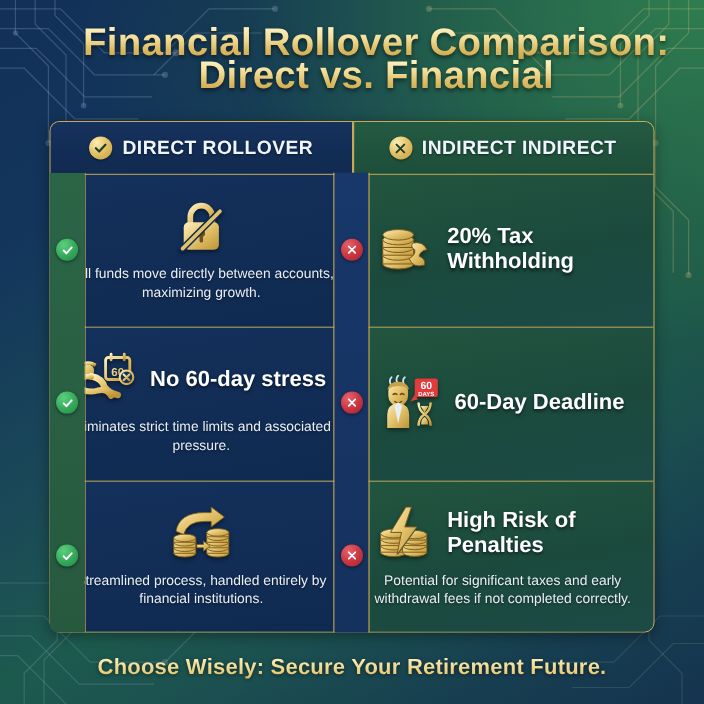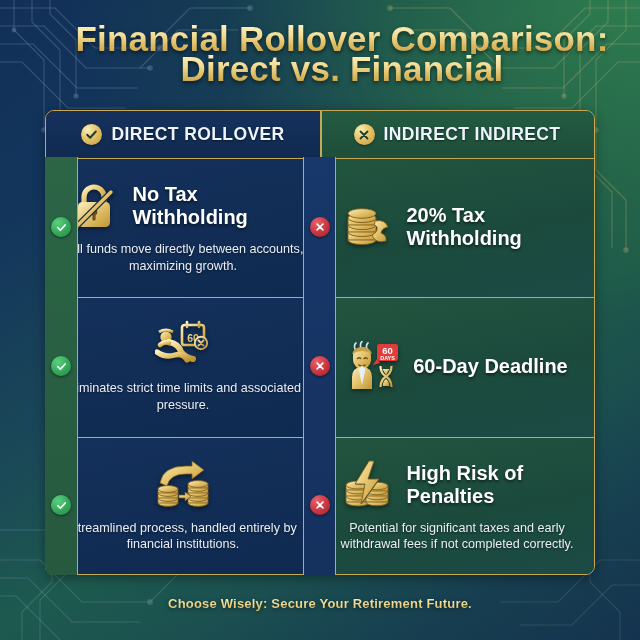--- a/index.html
+++ b/index.html
@@ -104,21 +104,21 @@
     width:20px; height:20px; border-radius:50%;
     display:flex; align-items:center; justify-content:center;
     box-shadow:0 1px 3px rgba(0,0,0,0.5);
   }
   .strip-mark.ok  { background:radial-gradient(circle at 34% 28%,#5ad07e 0%,#34a85a 55%,#228a44 100%); }
   .strip-mark.bad { background:radial-gradient(circle at 34% 28%,#e8606a 0%,#c8353f 55%,#a3222c 100%); }
 
   
   .footer {
     position:absolute; left:0; right:0; top:596px; text-align:center; z-index:5;
-    font-size:13px; font-weight:bold; letter-spacing:0.2px;
+    font-size:20px; font-weight:bold; letter-spacing:0.2px;
     background:linear-gradient(180deg,#fdf3c4 0%,#f0d98f 50%,#d9b458 100%);
     -webkit-background-clip:text; background-clip:text;
     color:transparent; -webkit-text-fill-color:transparent;
     filter:drop-shadow(0 1px 2px rgba(0,0,0,0.5));
   }
 </style>
 </head>
 <body>
 
 <div id="bg"></div>
@@ -232,21 +232,20 @@
               </linearGradient>
                 </defs>
               <path d="M13 21 V15 a10 10 0 0 1 20 0 v6" fill="none" stroke="url(#gA)" stroke-width="5.2"></path>
               <rect x="7" y="20" width="32" height="25" rx="4.5" fill="url(#gA)"></rect>
               <circle cx="23" cy="30" r="3.4" fill="#6b5118"></circle>
               <rect x="21.4" y="31" width="3.2" height="7.5" rx="1.5" fill="#6b5118"></rect>
               <path d="M6 44 L40 10" stroke="#0f2a50" stroke-width="6" stroke-linecap="round"></path>
               <path d="M6 44 L40 10" stroke="url(#gA)" stroke-width="3.3" stroke-linecap="round"></path>
             </svg>
           </span>
-          <span class="cell-title">No Tax Withholding</span>
         </div>
         <div class="cell-desc">Full funds move directly between accounts, maximizing growth.</div>
       </div>
       <div class="tcell right">
         <div class="head-row">
           <span class="icon-box">
             <svg width="48" height="46" viewBox="0 0 48 46">
               <defs>
                   <linearGradient id="gB" x1="0" y1="0" x2="1" y2="1">
                 <stop offset="0%" stop-color="#fbefc0"></stop>
@@ -290,20 +289,21 @@
               <path d="M5 25 q4 -4 9 -2" fill="none" stroke="url(#gC)" stroke-width="4.6" stroke-linecap="round"></path>
               <path d="M2 32 q8 6 18 3 q8 -2 12 5" fill="none" stroke="url(#gC)" stroke-width="5.4" stroke-linecap="round"></path>
               <rect x="27" y="5" width="22" height="20" rx="2.6" fill="none" stroke="url(#gC)" stroke-width="2.6"></rect>
               <path d="M27 11 H49" stroke="url(#gC)" stroke-width="2.2"></path>
               <path d="M32 2 v5 M44 2 v5" stroke="url(#gC)" stroke-width="2.6" stroke-linecap="round"></path>
               <text x="38" y="22" font-family="Liberation Sans, sans-serif" font-size="10.5" font-weight="bold" fill="url(#gC)" text-anchor="middle">60</text>
               <circle cx="46" cy="23" r="6.2" fill="#14315c" stroke="url(#gC)" stroke-width="1.9"></circle>
               <path d="M43.4 20.4 L48.6 25.6 M48.6 20.4 L43.4 25.6" stroke="url(#gC)" stroke-width="1.9" stroke-linecap="round"></path>
             </svg>
           </span>
+          <span class="cell-title">No 60-day stress</span>
         </div>
         <div class="cell-desc">Eliminates strict time limits and associated pressure.</div>
       </div>
       <div class="tcell right">
         <div class="head-row">
           <span class="icon-box">
             <svg width="56" height="50" viewBox="0 0 56 50">
               <defs>
                   <linearGradient id="gD" x1="0" y1="0" x2="1" y2="1">
                 <stop offset="0%" stop-color="#fbefc0"></stop>

